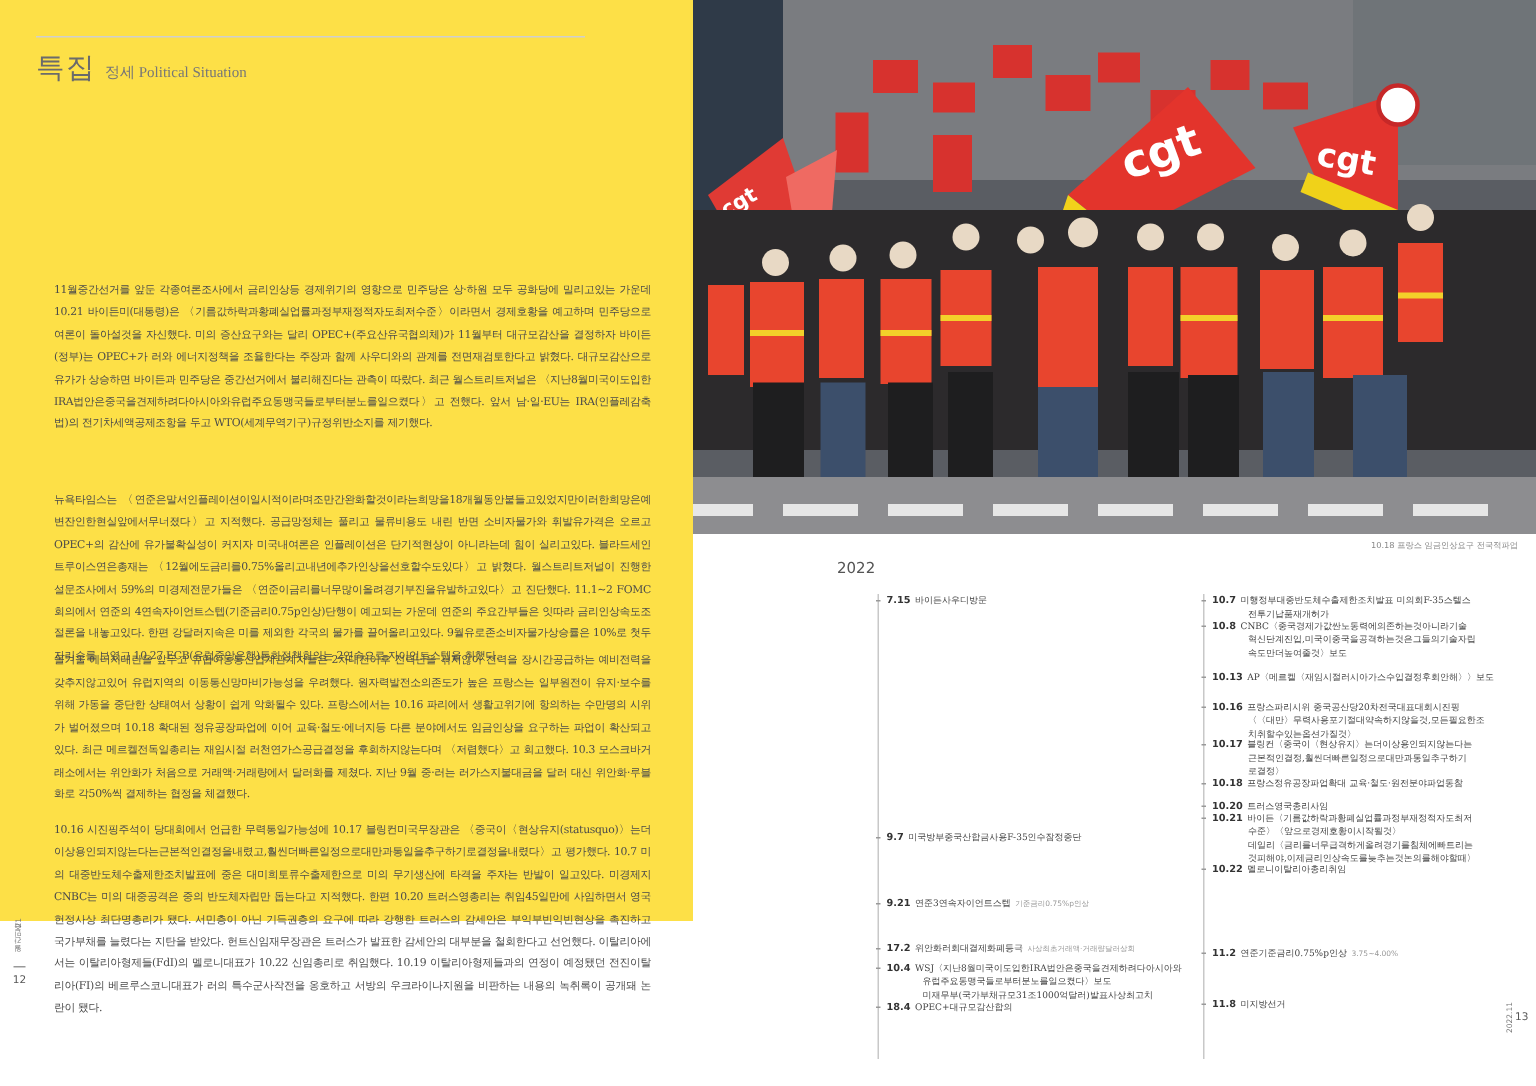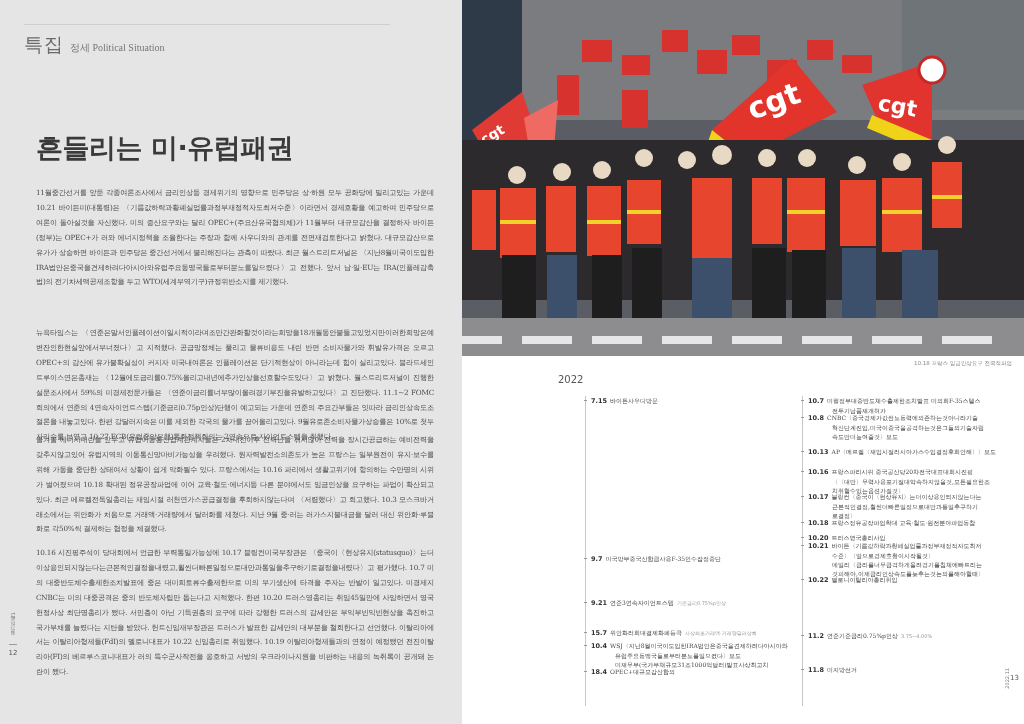--- a/index.html
+++ b/index.html
@@ -1,20 +1,20 @@
 <!DOCTYPE html>
 <html><head>
 <meta charset="utf-8">
 <style>
   * { box-sizing: border-box; margin: 0; padding: 0; }
   html, body { width: 1024px; height: 724px; background: #ffffff; overflow: hidden; }
   body { position: relative; font-family: "DejaVu Serif", "Liberation Serif", serif; color: #333; }
 
   
-  .left-page { position: absolute; left: 0; top: 0; width: 462px; height: 724px; background: #e5e5e5; }
+  .left-page { position: absolute; left: 0; top: 0; width: 462px; height: 614px; background: #fde047; }
   .top-rule { position: absolute; left: 24px; top: 24px; width: 366px; height: 1px; background: #cfcfcf; }
   .section-head { position: absolute; left: 24px; top: 32px; display: flex; align-items: baseline; gap: 6px; color: #666; }
   .section-main { font-family: "DejaVu Serif", serif; font-size: 19px; color: #6b6b6b; letter-spacing: 1px; }
   .section-sub { font-family: "Liberation Serif", serif; font-size: 10px; color: #777; }
   .headline { position: absolute; left: 36px; top: 88px; font-family: "DejaVu Sans", sans-serif; font-weight: bold; font-size: 27px; line-height: 40px; color: #3a3a3a; letter-spacing: -0.5px; }
   .body-text { position: absolute; left: 36px; width: 398px; font-size: 7.2px; line-height: 14.9px; color: #4a4a4a; text-align: justify; letter-spacing: -0.2px; }
   .p1 { top: 186px; }
   .p2 { top: 326px; }
   .p3 { top: 433px; }
   .p4 { top: 546px; }
@@ -50,21 +50,20 @@
 <body>
 
 <div class="left-page">
   <div class="top-rule"></div>
   <div class="section-head">
     <span class="section-main">특집</span>
     <span class="section-sub">정세 Political Situation</span>
   </div>
   <h1 class="headline">
     <br>
-    <span>흔들리는 미·유럽패권</span>
   </h1>
   <p class="body-text p1">11월중간선거를 앞둔 각종여론조사에서 금리인상등 경제위기의 영향으로 민주당은 상·하원 모두 공화당에 밀리고있는 가운데 10.21 바이든미(대통령)은 〈기름값하락과황폐실업률과정부재정적자도최저수준〉이라면서 경제호황을 예고하며 민주당으로 여론이 돌아설것을 자신했다. 미의 증산요구와는 달리 OPEC+(주요산유국협의체)가 11월부터 대규모감산을 결정하자 바이든(정부)는 OPEC+가 러와 에너지정책을 조율한다는 주장과 함께 사우디와의 관계를 전면재검토한다고 밝혔다. 대규모감산으로 유가가 상승하면 바이든과 민주당은 중간선거에서 불리해진다는 관측이 따랐다. 최근 월스트리트저널은 〈지난8월미국이도입한IRA법안은중국을견제하려다아시아와유럽주요동맹국들로부터분노를일으켰다〉고 전했다. 앞서 남·일·EU는 IRA(인플레감축법)의 전기차세액공제조항을 두고 WTO(세계무역기구)규정위반소지를 제기했다.</p>
   <p class="body-text p2">뉴욕타임스는 〈연준은말서인플레이션이일시적이라며조만간완화할것이라는희망을18개월동안붙들고있었지만이러한희망은예변잔인한현실앞에서무너졌다〉고 지적했다. 공급망정체는 풀리고 물류비용도 내린 반면 소비자물가와 휘발유가격은 오르고 OPEC+의 감산에 유가불확실성이 커지자 미국내여론은 인플레이션은 단기적현상이 아니라는데 힘이 실리고있다. 블라드세인트루이스연은총재는 〈12월에도금리를0.75%올리고내년에추가인상을선호할수도있다〉고 밝혔다. 월스트리트저널이 진행한 설문조사에서 59%의 미경제전문가들은 〈연준이금리를너무많이올려경기부진을유발하고있다〉고 진단했다. 11.1~2 FOMC회의에서 연준의 4연속자이언트스텝(기준금리0.75p인상)단행이 예고되는 가운데 연준의 주요간부들은 잇따라 금리인상속도조절론을 내놓고있다. 한편 강달러지속은 미를 제외한 각국의 물가를 끌어올리고있다. 9월유로존소비자물가상승률은 10%로 첫두자리수를 보였고 10.27 ECB(유럽중앙은행)통화정책회의는 2연속으로 자이언트스텝을 취했다.</p>
   <p class="body-text p3">올겨울 에너지대란을 앞두고 유럽이동통신업계관계자들은 2차대전이후 전력난을 겪지않아 전력을 장시간공급하는 예비전력을 갖추지않고있어 유럽지역의 이동통신망마비가능성을 우려했다. 원자력발전소의존도가 높은 프랑스는 일부원전이 유지·보수를 위해 가동을 중단한 상태여서 상황이 쉽게 악화될수 있다. 프랑스에서는 10.16 파리에서 생활고위기에 항의하는 수만명의 시위가 벌어졌으며 10.18 확대된 정유공장파업에 이어 교육·철도·에너지등 다른 분야에서도 임금인상을 요구하는 파업이 확산되고있다. 최근 메르켈전독일총리는 재임시절 러천연가스공급결정을 후회하지않는다며 〈저렴했다〉고 회고했다. 10.3 모스크바거래소에서는 위안화가 처음으로 거래액·거래량에서 달러화를 제쳤다. 지난 9월 중·러는 러가스지불대금을 달러 대신 위안화·루블화로 각50%씩 결제하는 협정을 체결했다.</p>
   <p class="body-text p4">10.16 시진핑주석이 당대회에서 언급한 무력통일가능성에 10.17 블링컨미국무장관은 〈중국이〈현상유지(statusquo)〉는더이상용인되지않는다는근본적인결정을내렸고,훨씬더빠른일정으로대만과통일을추구하기로결정을내렸다〉고 평가했다. 10.7 미의 대중반도체수출제한조치발표에 중은 대미희토류수출제한으로 미의 무기생산에 타격을 주자는 반발이 일고있다. 미경제지 CNBC는 미의 대중공격은 중의 반도체자립만 돕는다고 지적했다. 한편 10.20 트러스영총리는 취임45일만에 사임하면서 영국헌정사상 최단명총리가 됐다. 서민층이 아닌 기득권층의 요구에 따라 강행한 트러스의 감세안은 부익부빈익빈현상을 촉진하고 국가부채를 늘렸다는 지탄을 받았다. 헌트신임재무장관은 트러스가 발표한 감세안의 대부분을 철회한다고 선언했다. 이탈리아에서는 이탈리아형제들(FdI)의 멜로니대표가 10.22 신임총리로 취임했다. 10.19 이탈리아형제들과의 연정이 예정됐던 전진이탈리아(FI)의 베르루스코니대표가 러의 특수군사작전을 옹호하고 서방의 우크라이나지원을 비판하는 내용의 녹취록이 공개돼 논란이 됐다.</p>
 
   <div class="left-footer">
     <span class="pub">월간민족21</span>
     <span class="dash"></span>
     <span class="num">12</span>
@@ -169,21 +168,21 @@
 <div class="caption">10.18 프랑스 임금인상요구 전국적파업</div>
 
 <div class="tl-year">2022</div>
 <div class="tl-line l"></div>
 <div class="tl-line r"></div>
 
 <div id="tl-left">
     <div class="tl-item" style="left: 591px; top: 396px; width: 205px;"><span class="dot"></span><span class="date">7.15</span><span class="text">바이든사우디방문</span></div>
     <div class="tl-item" style="left: 591px; top: 554px; width: 205px;"><span class="dot"></span><span class="date">9.7</span><span class="text">미국방부중국산합금사용F-35인수잠정중단</span></div>
     <div class="tl-item" style="left: 591px; top: 598px; width: 205px;"><span class="dot"></span><span class="date">9.21</span><span class="text">연준3연속자이언트스텝</span><span class="note">기준금리0.75%p인상</span></div>
-    <div class="tl-item" style="left: 591px; top: 628px; width: 205px;"><span class="dot"></span><span class="date">15.7</span><span class="text">위안화러회대결제화폐등극</span><span class="note">사상최초거래액·거래량달러상회</span></div>
+    <div class="tl-item" style="left: 591px; top: 628px; width: 205px;"><span class="dot"></span><span class="date">17.2</span><span class="text">위안화러회대결제화폐등극</span><span class="note">사상최초거래액·거래량달러상회</span></div>
     <div class="tl-item" style="left: 591px; top: 641px; width: 205px;"><span class="dot"></span><span class="date">10.4</span><span class="text">WSJ〈지난8월미국이도입한IRA법안은중국을견제하려다아시아와</span><span class="block">유럽주요동맹국들로부터분노를일으켰다〉보도
 미재무부(국가부채규모31조1000억달러)발표사상최고치</span></div>
     <div class="tl-item" style="left: 591px; top: 667px; width: 205px;"><span class="dot"></span><span class="date">18.4</span><span class="text">OPEC+대규모감산합의</span></div>
   </div>
 <div id="tl-right">
     <div class="tl-item" style="left: 808px; top: 396px; width: 205px;"><span class="dot"></span><span class="date">10.7</span><span class="text">미행정부대중반도체수출제한조치발표 미의회F-35스텔스</span><span class="block">전투기납품재개허가</span></div>
     <div class="tl-item" style="left: 808px; top: 413px; width: 205px;"><span class="dot"></span><span class="date">10.8</span><span class="text">CNBC〈중국경제가값싼노동력에의존하는것아니라기술</span><span class="block">혁신단계진입,미국이중국을공격하는것은그들의기술자립
 속도만더높여줄것〉보도</span></div>
     <div class="tl-item" style="left: 808px; top: 447px; width: 205px;"><span class="dot"></span><span class="date">10.13</span><span class="text">AP〈메르켈〈재임시절러시아가스수입결정후회안해〉〉보도</span></div>
     <div class="tl-item" style="left: 808px; top: 467px; width: 205px;"><span class="dot"></span><span class="date">10.16</span><span class="text">프랑스파리시위 중국공산당20차전국대표대회시진핑</span><span class="block">〈〈대만〉무력사용포기절대약속하지않을것,모든필요한조

